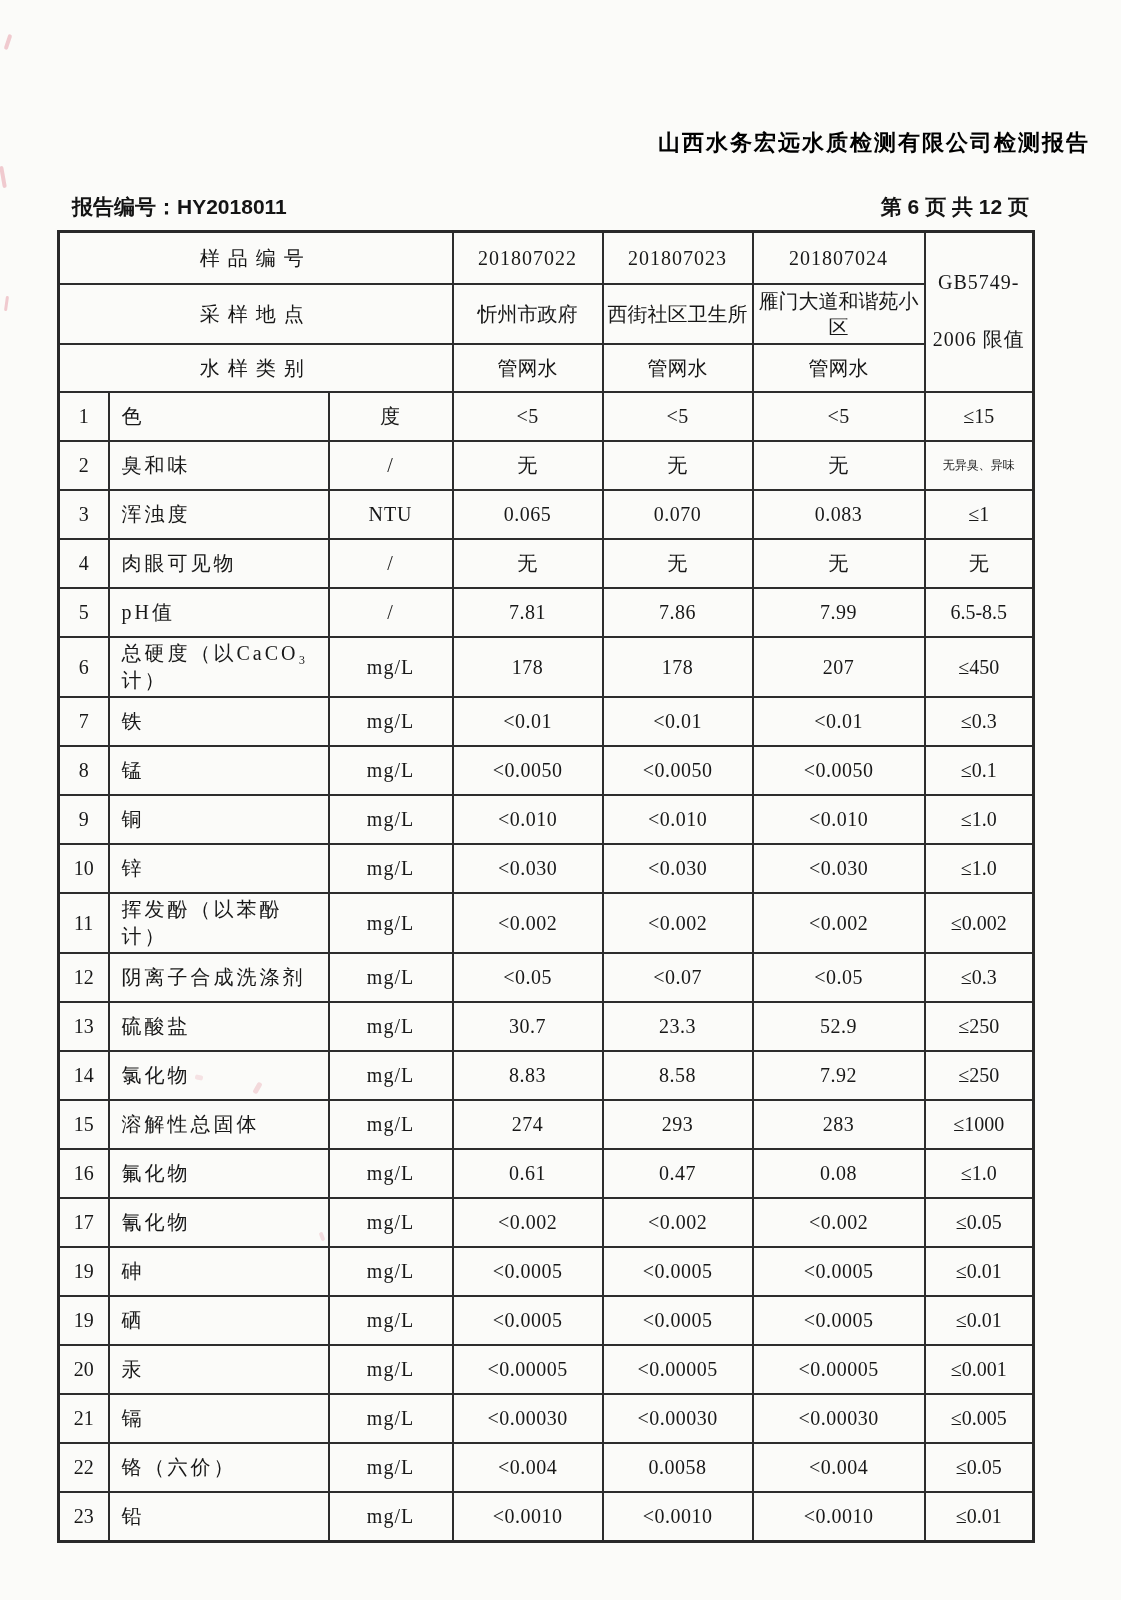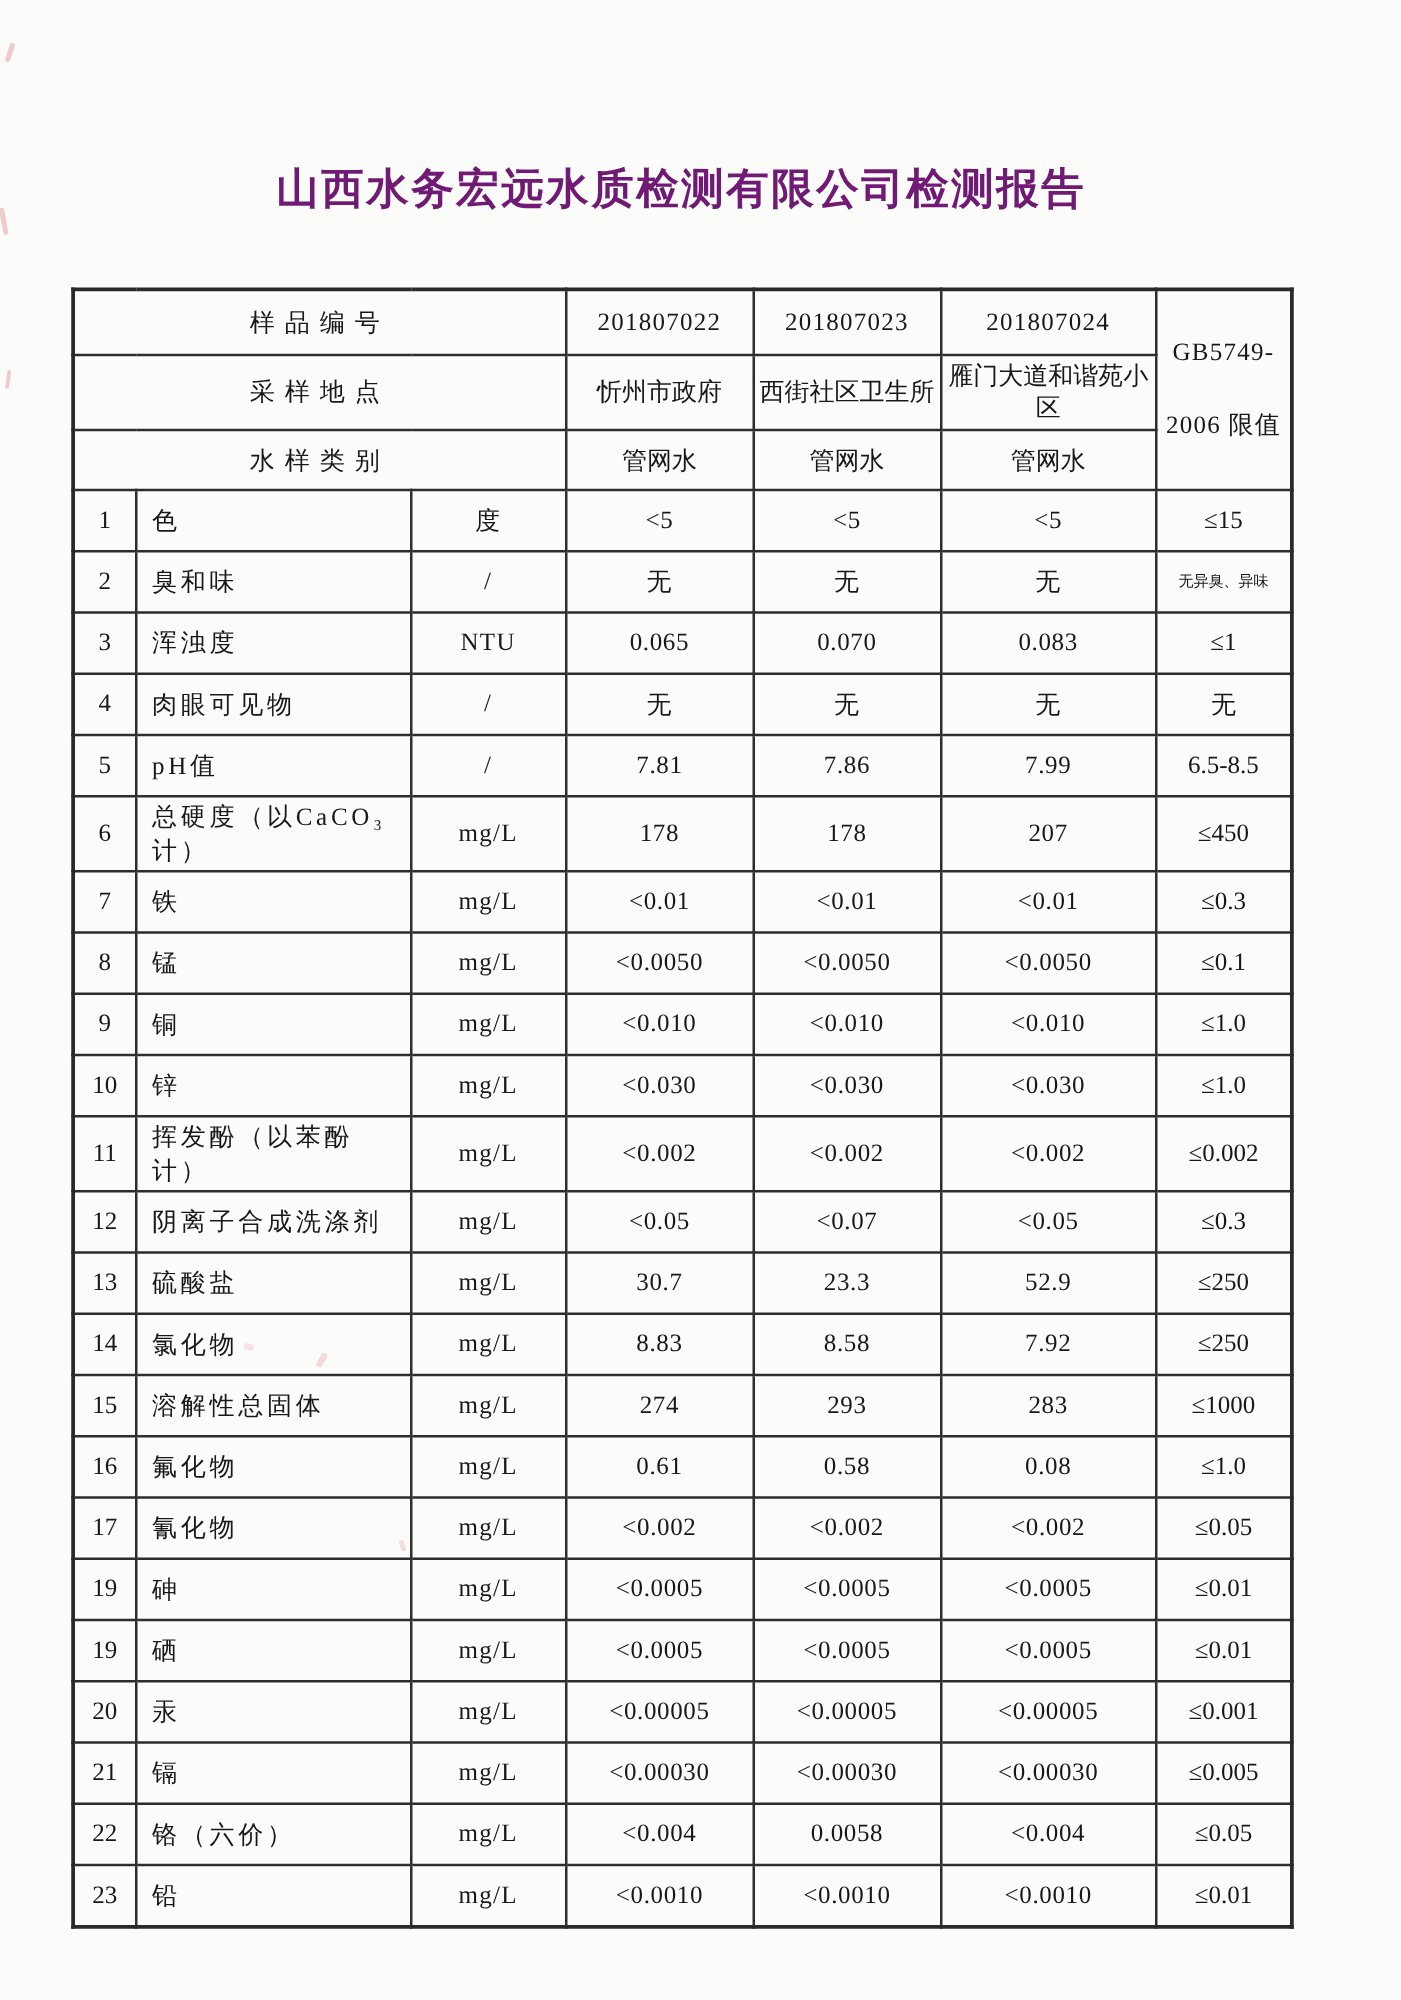--- a/index.html
+++ b/index.html
@@ -11,26 +11,26 @@
     background: #fbfbf9;
     overflow: hidden;
     color: #161616;
     font-family: "Liberation Serif", "DejaVu Serif", serif;
   }
   .doc-title {
     position: absolute;
     top: 128px;
     left: 0;
     width: 1090px;
-    text-align: center;
+    text-align: right;
     font-family: "Liberation Sans", "DejaVu Sans", sans-serif;
     font-weight: 700;
-    font-size: 34px;
+    font-size: 22px;
     letter-spacing: 2px;
-    color: #701a75;
+    color: #000000;
   }
   .meta-line {
     position: absolute;
     top: 193px;
     left: 72px;
     width: 957px;
     display: flex;
     justify-content: space-between;
     align-items: baseline;
     font-family: "Liberation Sans", "DejaVu Sans", sans-serif;
@@ -97,20 +97,24 @@
 
   <div class="scan-mark m1"></div>
   <div class="scan-mark m2"></div>
   <div class="scan-mark m3"></div>
   <div class="scan-mark m4"></div>
   <div class="scan-mark m5"></div>
   <div class="scan-mark m6"></div>
 
   <div class="doc-title">山西水务宏远水质检测有限公司检测报告</div>
 
+  <div class="meta-line">
+    <span>报告编号：HY2018011</span>
+    <span>第 6 页 共 12 页</span>
+  </div>
 
   <table class="report-table">
     <colgroup>
       <col style="width:50px">
       <col style="width:220px">
       <col style="width:124px">
       <col style="width:150px">
       <col style="width:150px">
       <col style="width:172px">
       <col style="width:109px">
@@ -288,21 +292,21 @@
       <td class="c-val">293</td>
       <td class="c-val">283</td>
       <td class="c-limit">≤1000</td>
     </tr>
 
     <tr class="body-row">
       <td class="c-seq">16</td>
       <td class="c-name">氟化物</td>
       <td class="c-unit">mg/L</td>
       <td class="c-val">0.61</td>
-      <td class="c-val">0.58</td>
+      <td class="c-val">0.47</td>
       <td class="c-val">0.08</td>
       <td class="c-limit">≤1.0</td>
     </tr>
 
     <tr class="body-row">
       <td class="c-seq">17</td>
       <td class="c-name">氰化物</td>
       <td class="c-unit">mg/L</td>
       <td class="c-val">&lt;0.002</td>
       <td class="c-val">&lt;0.002</td>

